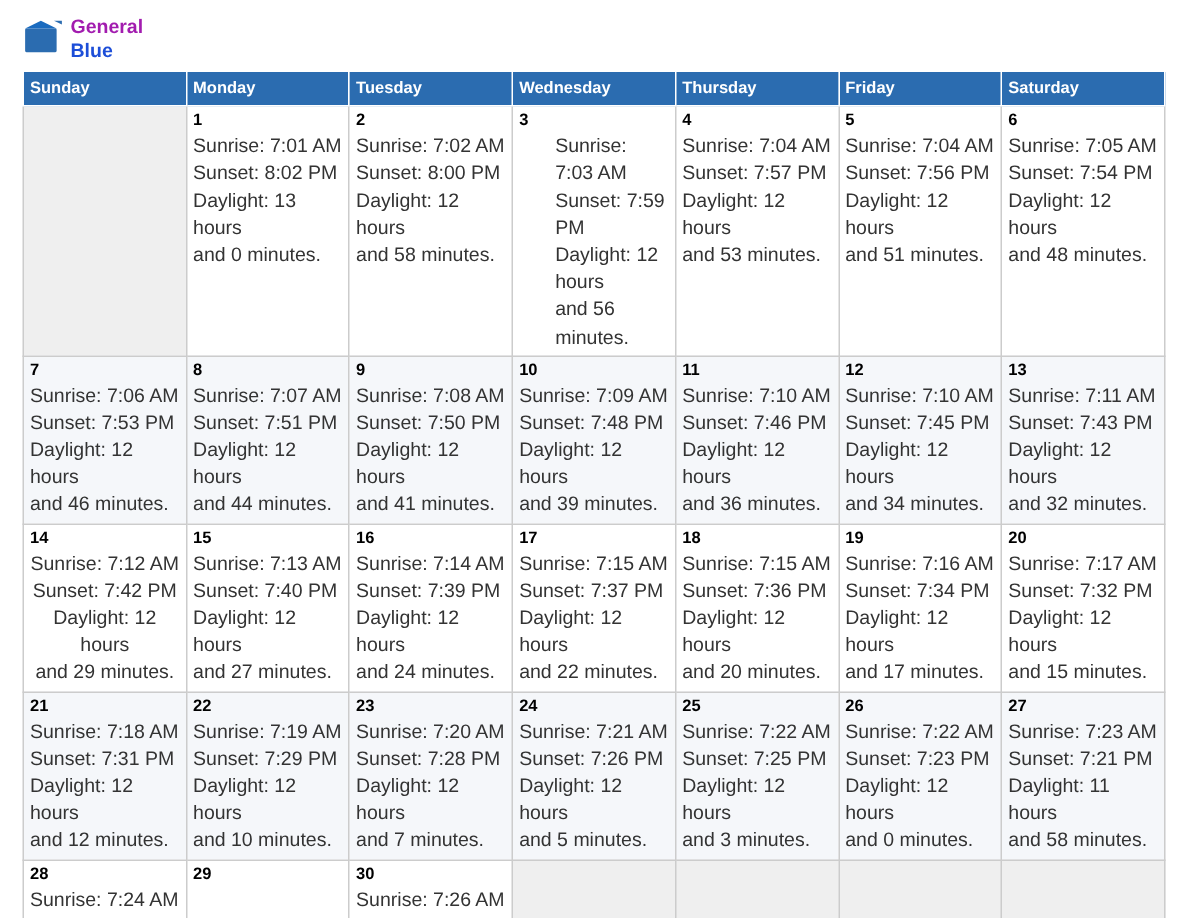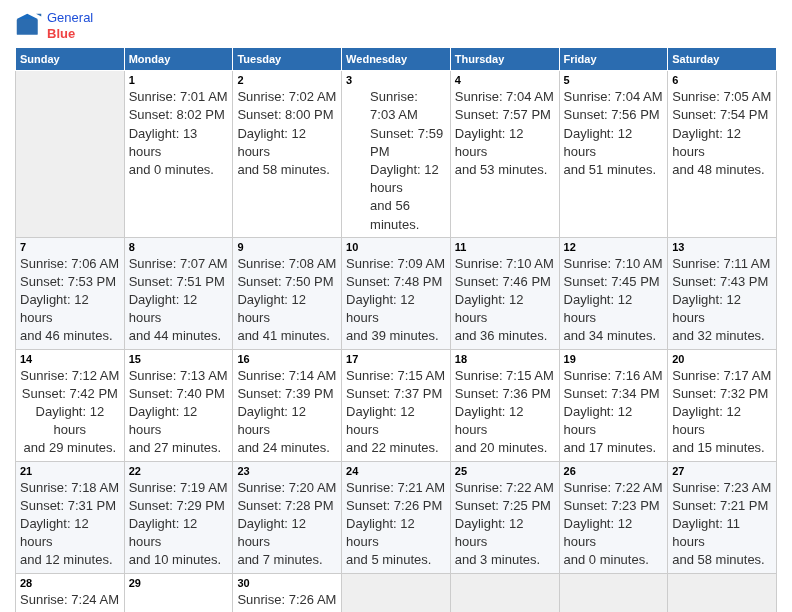--- a/index.html
+++ b/index.html
@@ -102,21 +102,21 @@
 <body>
 
 <div class="page">
   <div class="header">
     <div class="logo">
       <svg class="logo-icon" viewBox="0 0 32 32">
     <rect x="2" y="8" width="24" height="18" rx="1" fill="#2b6cb0"></rect>
     <polygon points="14,2 26,8 2,8" fill="#1a6bbf"></polygon>
     <polygon points="24,2 30,5 30,2" fill="#2b6cb0"></polygon>
   </svg>
-      <div class="logo-text"><span style="color:#1d4ed8;font-weight:normal;">General</span><br><span style="color:#ef4444;font-weight:bold;">Blue</span></div>
+      <div class="logo-text"><span style="color:#a21caf;font-weight:bold;">General</span><br><span style="color:#1d4ed8;font-weight:bold;">Blue</span></div>
     </div>
     <div class="title-block">
       <div class="month-title"></div>
       <div class="subtitle"></div>
     </div>
   </div>
 
   <table>
     <thead>
       <tr>

